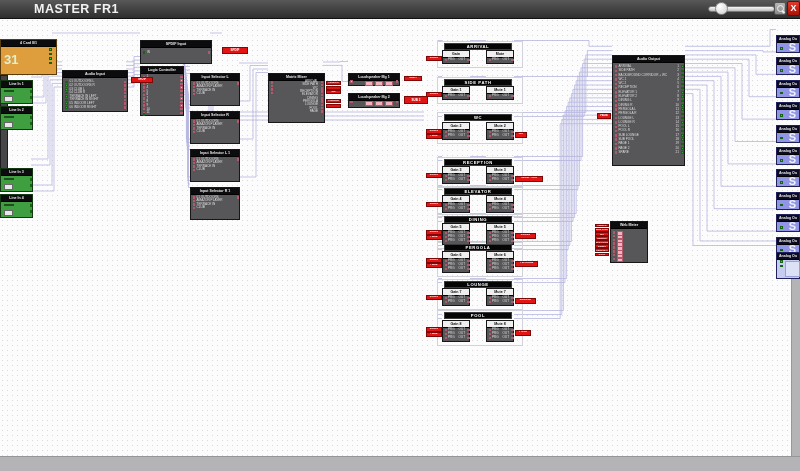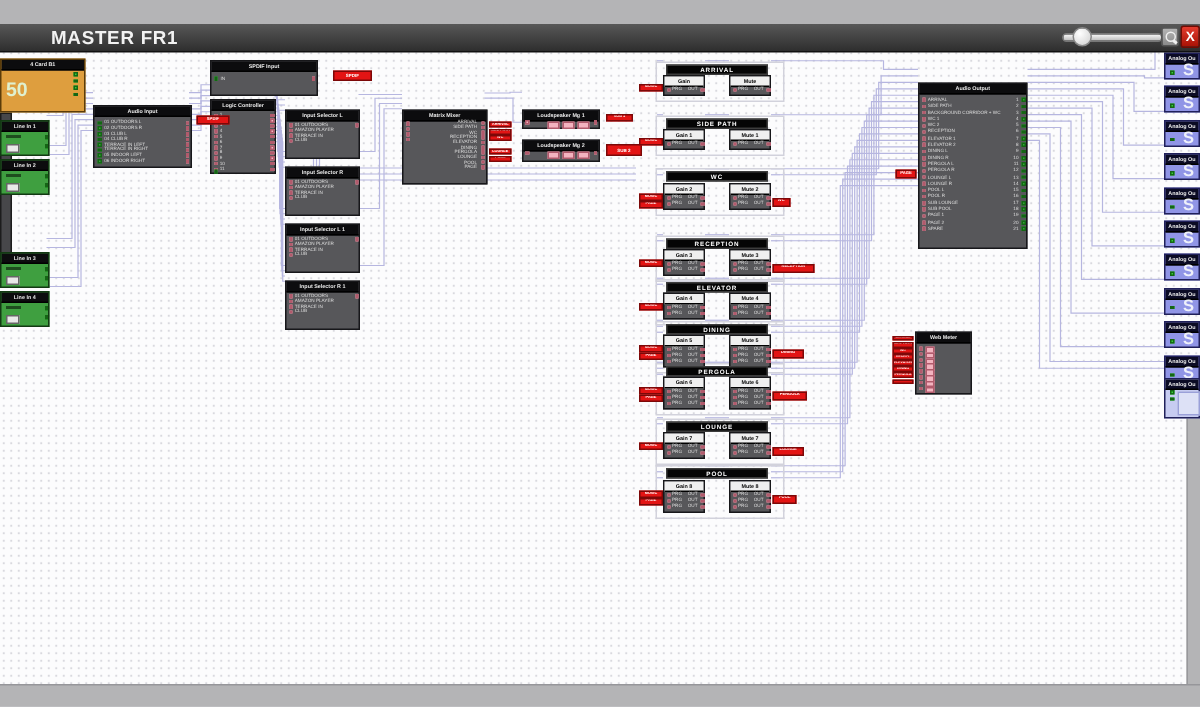--- a/index.html
+++ b/index.html
@@ -1,17 +1,17 @@
 <!DOCTYPE html>
 <html><head>
 <meta charset="utf-8">
 <style>
   html,body{margin:0;padding:0;background:#b4b4b6;font-family:"Liberation Sans",sans-serif;}
   #app{position:relative;width:800px;height:471px;overflow:hidden;background:#b4b4b6;}
-  #titlebar{position:absolute;left:0;top:16px;width:800px;height:18px;
+  #titlebar{position:absolute;left:0;top:0;width:800px;height:18px;
     background:linear-gradient(#585858,#2e2e2e);border-bottom:1px solid #111;z-index:50;}
   #wtitle{position:absolute;left:34px;top:2px;font-size:12.5px;font-weight:bold;color:#f2f2f2;letter-spacing:.5px;}
   #slider{position:absolute;left:708px;top:6px;width:65px;height:4px;border-radius:3px;
     background:linear-gradient(#f7f7f7,#bdbdbd);border:1px solid #777;}
   #knob{position:absolute;left:6px;top:-5px;width:11px;height:11px;border-radius:50%;
     background:radial-gradient(circle at 35% 30%,#fff,#cfcfcf);border:1px solid #888;}
   #magbtn{position:absolute;left:774px;top:2px;width:12px;height:13px;background:linear-gradient(#b5b5b5,#8a8a8a);
     border:1px solid #555;border-radius:2px;padding:0;}
   #magbtn .lens{position:absolute;left:2px;top:2px;width:5px;height:5px;border:1.4px solid #efefef;border-radius:50%;}
   #magbtn .handle{position:absolute;left:7px;top:8px;width:3px;height:1.6px;background:#efefef;transform:rotate(40deg);}
@@ -194,21 +194,21 @@
         <path d="M685,76.39999999999999 H721 V186.29999999999998 H776" fill="none" stroke="#b6b6e0" stroke-width="0.8"></path>
         <path d="M685,80.69999999999999 H714 V208.7 H776" fill="none" stroke="#b6b6e0" stroke-width="0.8"></path>
         <path d="M685,85 H707 V231.1 H776" fill="none" stroke="#b6b6e0" stroke-width="0.8"></path>
         <path d="M685,89.3 H700 V241 H776" fill="none" stroke="#b6b6e0" stroke-width="0.8"></path>
         <path d="M685,93.6 H693 V245.5 H776" fill="none" stroke="#b6b6e0" stroke-width="0.8"></path>
       </svg>
     <div id="mods">
         <div class="mod" style="left: 0px; top: 57px; width: 8px; height: 96px; background: rgb(71, 71, 74); border-color: rgb(28, 28, 28);"></div>
         <div class="mod orange" style="left: 0px; top: 21px; width: 57px; height: 36px;">
           <div class="hdr ">4 Card B1</div>
-          <span class="big31">50</span>
+          <span class="big31">31</span>
           <i class="port pg bright" style="left: 48px; top: 8px;"></i>
           <i class="port pg bright" style="left: 48px; top: 12.5px;"></i>
           <i class="port pg bright" style="left: 48px; top: 17px;"></i>
           <i class="port pg bright" style="left: 48px; top: 21.5px;"></i>
         </div>
         <div class="mod greenb" style="left: 0px; top: 62px; width: 33px; height: 24px;">
           <div class="hdr ">Line In 1</div>
           <i class="chip" style="left: 3px; top: 9px; width: 10px; height: 2px; background: rgb(30, 77, 30); border: none;"></i>
           <i class="chip" style="left: 3px; top: 15px; width: 7px; height: 4px;"></i>
           <i class="port pg bright" style="left: 28.5px; top: 9px;"></i>

